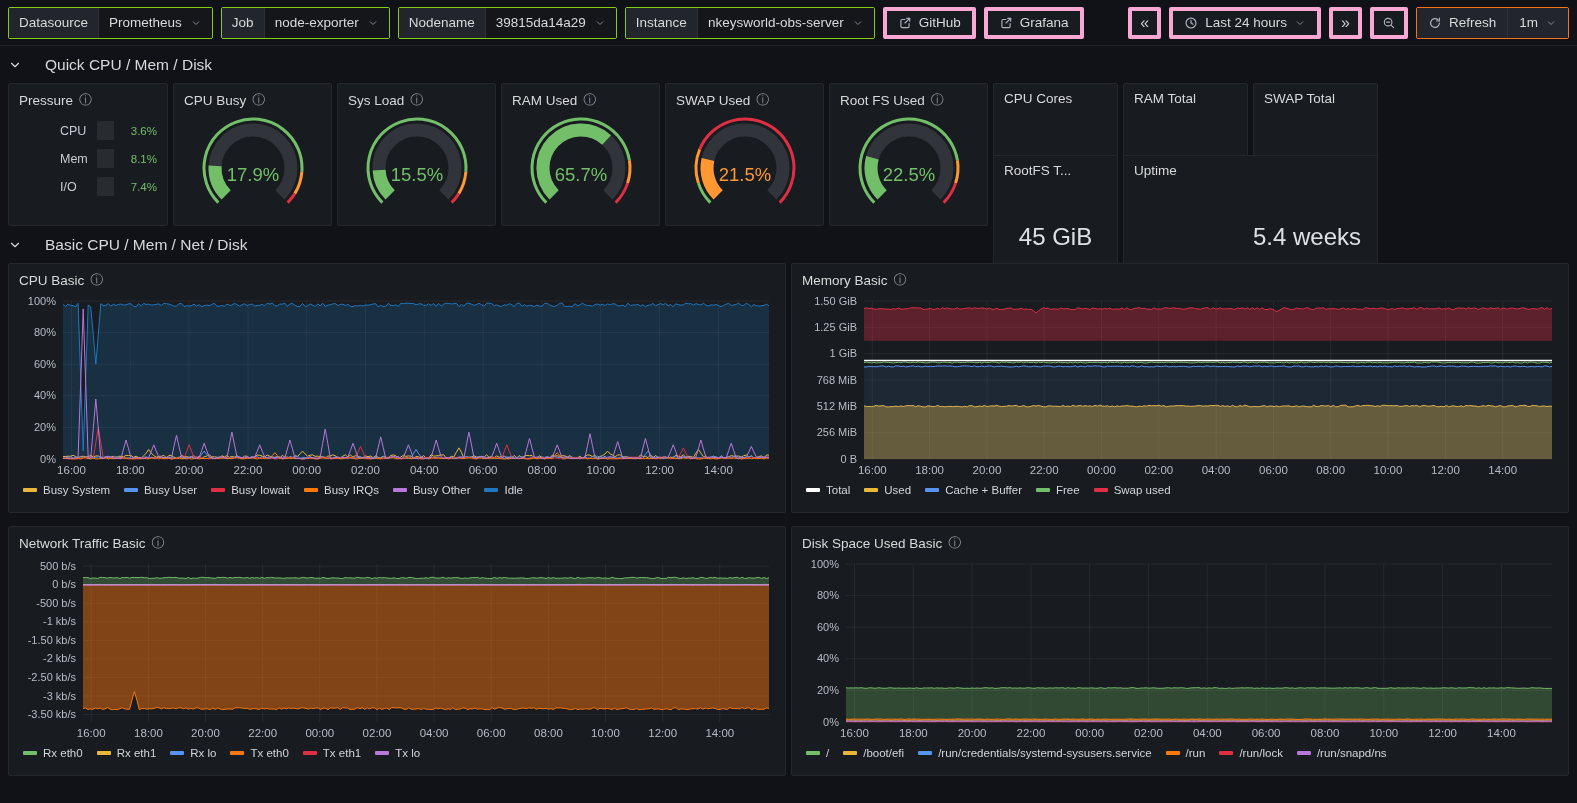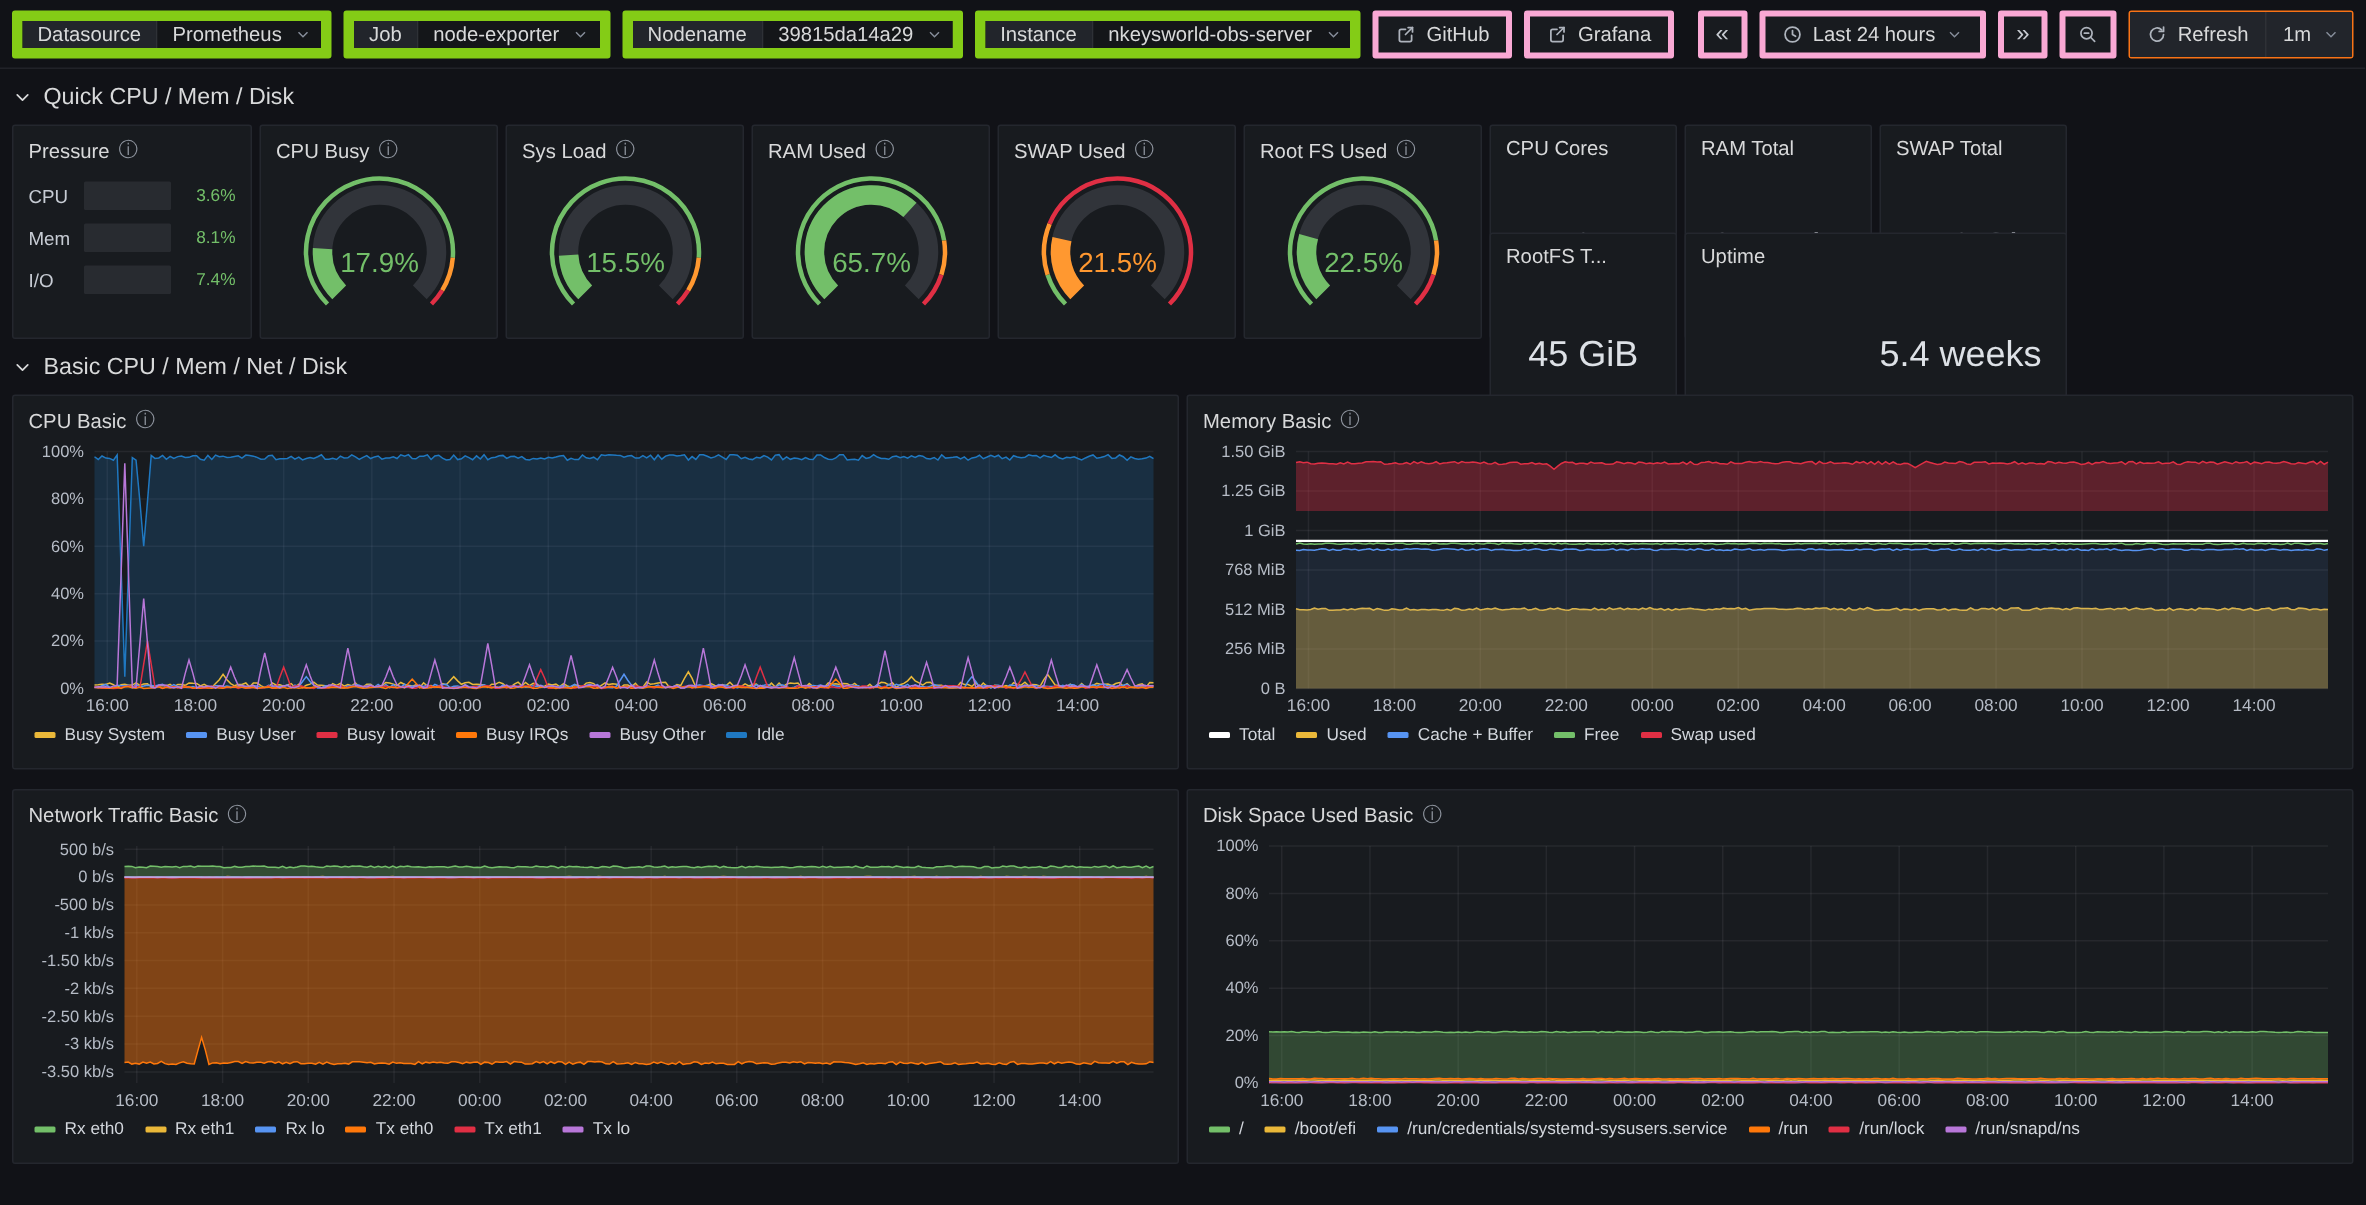--- a/index.html
+++ b/index.html
@@ -11,21 +11,21 @@
     font-size:13px;
   }
   svg text { font-family:"Liberation Sans","DejaVu Sans",sans-serif; }
 
   
   .topbar {
     height:46px; display:flex; align-items:center; gap:8px;
     padding:0 8px; border-bottom:1px solid rgba(204,204,220,0.09);
     background:#111217; white-space:nowrap;
   }
-  .var { display:flex; align-items:stretch; height:32px; border:7px solid #84cc16; border-radius:2px; overflow:hidden; }
+  .var { display:flex; align-items:stretch; height:32px; border:1px solid #84cc16; border-radius:2px; overflow:hidden; }
   .var-label {
     display:flex; align-items:center; padding:0 10px; background:#22252b;
     color:#d8d9da; font-size:13.5px; border-right:1px solid #2e3136;
   }
   .var-value {
     display:flex; align-items:center; gap:8px; padding:0 10px; background:#141619;
     color:#d8d9da; font-size:13.5px; border:none; cursor:pointer;
     font-family:inherit;
   }
   .caret { width:12px; height:12px; stroke:#848b98; stroke-width:2; fill:none; }
@@ -37,21 +37,21 @@
   .iconbtn { padding:0 8px; min-width:32px; justify-content:center; }
   .icon14 { width:14px; height:14px; stroke:#aeb4bd; stroke-width:2; fill:none; stroke-linecap:round; stroke-linejoin:round; }
   .dblchev { font-size:16px; color:#c7cbd1; line-height:1; }
   .flex-spacer { flex:1; }
   .refresh-group { display:flex; height:32px; border:1px solid #f97316; border-radius:2px; overflow:hidden;align-items:center; }
   .refresh-group .btn { border:none; border-radius:0; background:#22252b; height:30px; }
   .refresh-group .btn + .btn { border-left:1px solid #2e3136; }
 
   
   .section-header {
-    display:flex; align-items:center; gap:7px; padding:0 8px; margin:10px 0 9px 0;
+    display:flex; align-items:center; gap:23px; padding:0 8px; margin:10px 0 9px 0;
     color:#d8d9da; font-size:15.5px; font-weight:500; cursor:pointer;
   }
   .section-header .icon14 { stroke:#d8d9da; }
 
   
   .row { display:flex; gap:5px; padding:0 8px; }
   .panel {
     background:#181b1f; border:1px solid #24272e; border-radius:2px;
     position:relative; overflow:hidden;
   }
@@ -64,21 +64,21 @@
 
   
   .row-quick { height:143px; }
   .row-quick .panel { height:143px; }
   .pressure-panel { width:160px; }
   .gauge-panel { width:159px; display:flex; flex-direction:column; }
   .gauge-wrap { flex:1; display:flex; align-items:center; justify-content:center; }
   .gauge-text { font-size:18.5px; font-weight:500; text-anchor:middle; }
 
   .pressure-rows { display:flex; flex-direction:column; gap:9px; padding:10px 10px 0 10px; }
-  .p-row { display:flex; align-items:center; gap:7px; }
+  .p-row { display:flex; align-items:center; gap:7px;margin-left:41px; }
   .p-label { width:30px; color:#c7ccd4; font-size:12.5px; }
   .p-track { flex:1; height:19px; background:#282b30; border-radius:1px; overflow:hidden; }
   .p-fill { height:100%; background:#73bf69; }
   .p-val { width:36px; text-align:right; color:#73bf69; font-size:11.5px; }
 
   .stats-grid {
     width:385px; display:grid;
     grid-template-columns:125px 125px 125px;
     grid-template-rows:66px 71px; gap:6px 5px;
   }

